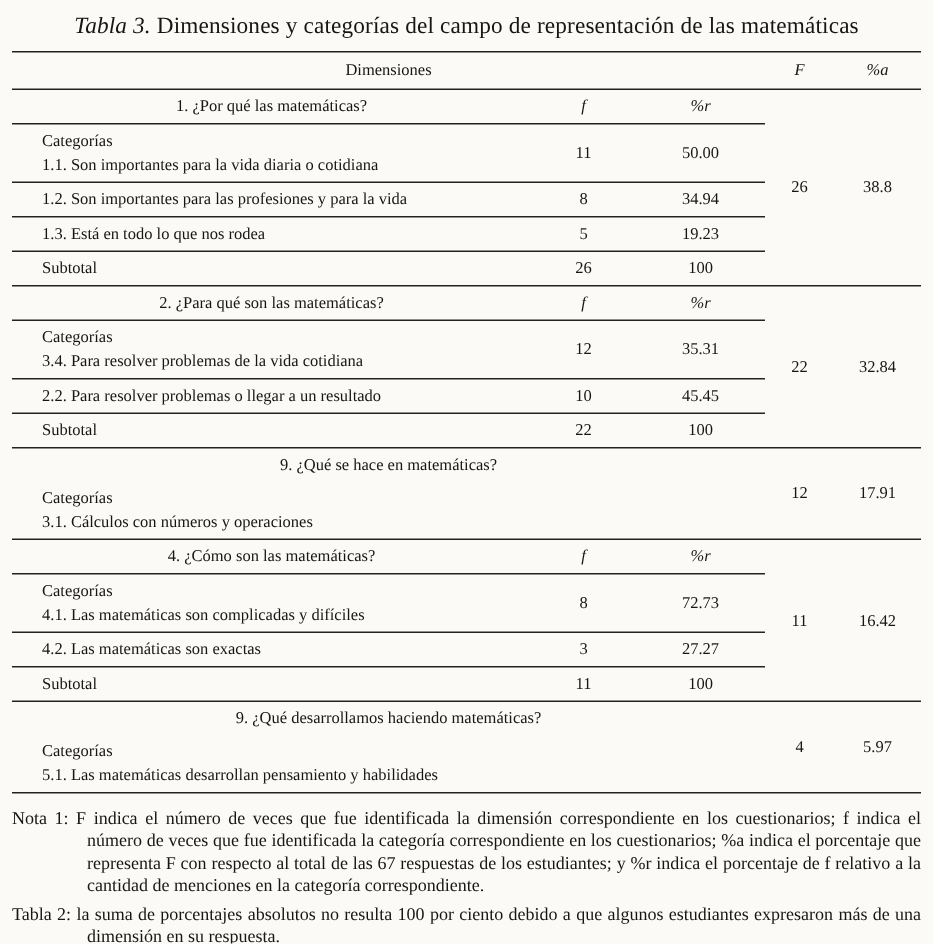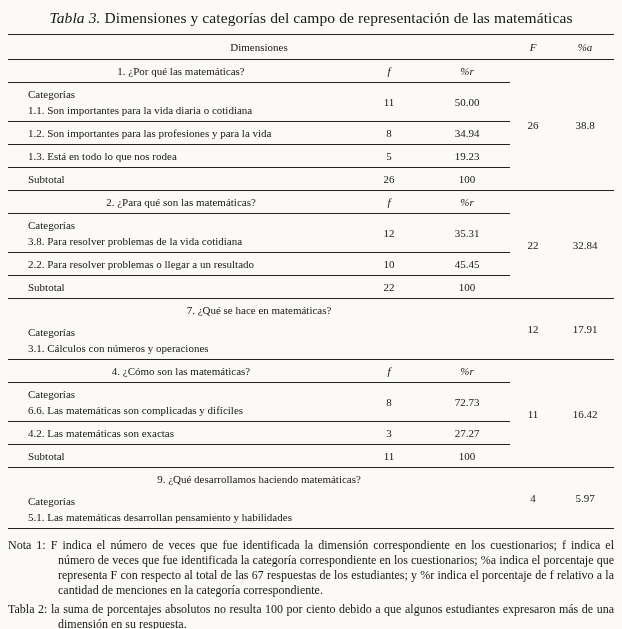--- a/index.html
+++ b/index.html
@@ -116,59 +116,59 @@
   <tr>
     <td class="q bb">2. ¿Para qué son las matemáticas?</td>
     <td class="c it bb">f</td>
     <td class="c it bb">%r</td>
     <td class="c bb" rowspan="4">22</td>
     <td class="c bb" rowspan="4">32.84</td>
   </tr>
   <tr>
     <td class="ind bb cat-cell">
       <div>Categorías</div>
-      <div>3.8. Para resolver problemas de la vida cotidiana</div>
+      <div>3.4. Para resolver problemas de la vida cotidiana</div>
     </td>
     <td class="c bb">12</td>
     <td class="c bb">35.31</td>
   </tr>
   <tr>
     <td class="ind bb">2.2. Para resolver problemas o llegar a un resultado</td>
     <td class="c bb">10</td>
     <td class="c bb">45.45</td>
   </tr>
   <tr>
     <td class="ind bb">Subtotal</td>
     <td class="c bb">22</td>
     <td class="c bb">100</td>
   </tr>
 
   <tr>
-    <td class="q" colspan="3">7. ¿Qué se hace en matemáticas?</td>
+    <td class="q" colspan="3">9. ¿Qué se hace en matemáticas?</td>
     <td class="c bb" rowspan="2">12</td>
     <td class="c bb" rowspan="2">17.91</td>
   </tr>
   <tr>
     <td class="ind bb cat-cell" colspan="3">
       <div>Categorías</div>
       <div>3.1. Cálculos con números y operaciones</div>
     </td>
   </tr>
 
   <tr>
     <td class="q bb">4. ¿Cómo son las matemáticas?</td>
     <td class="c it bb">f</td>
     <td class="c it bb">%r</td>
     <td class="c bb" rowspan="4">11</td>
     <td class="c bb" rowspan="4">16.42</td>
   </tr>
   <tr>
     <td class="ind bb cat-cell">
       <div>Categorías</div>
-      <div>6.6. Las matemáticas son complicadas y difíciles</div>
+      <div>4.1. Las matemáticas son complicadas y difíciles</div>
     </td>
     <td class="c bb">8</td>
     <td class="c bb">72.73</td>
   </tr>
   <tr>
     <td class="ind bb">4.2. Las matemáticas son exactas</td>
     <td class="c bb">3</td>
     <td class="c bb">27.27</td>
   </tr>
   <tr>

